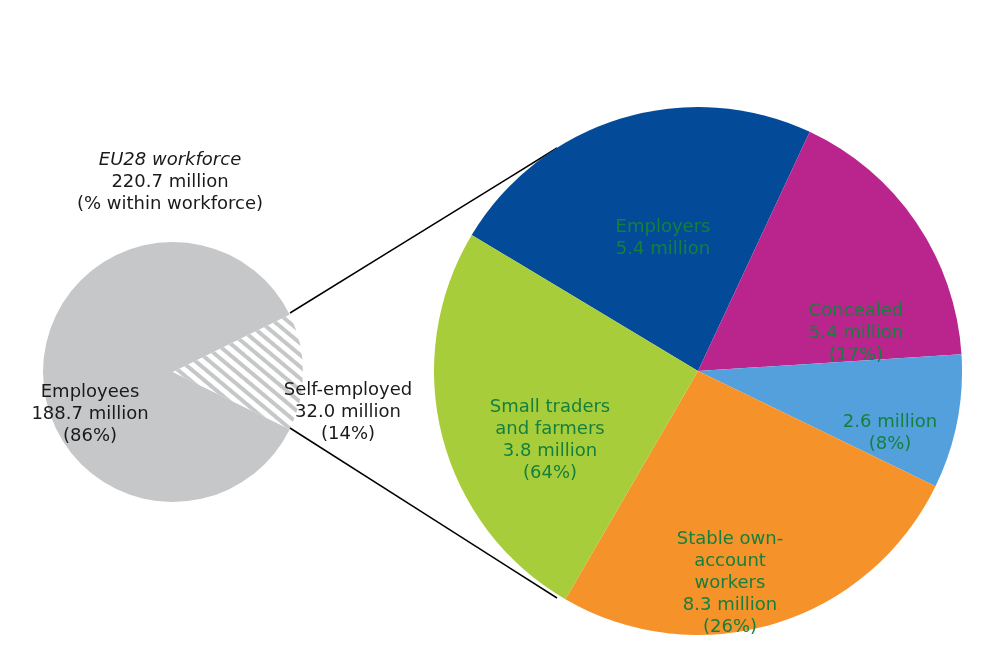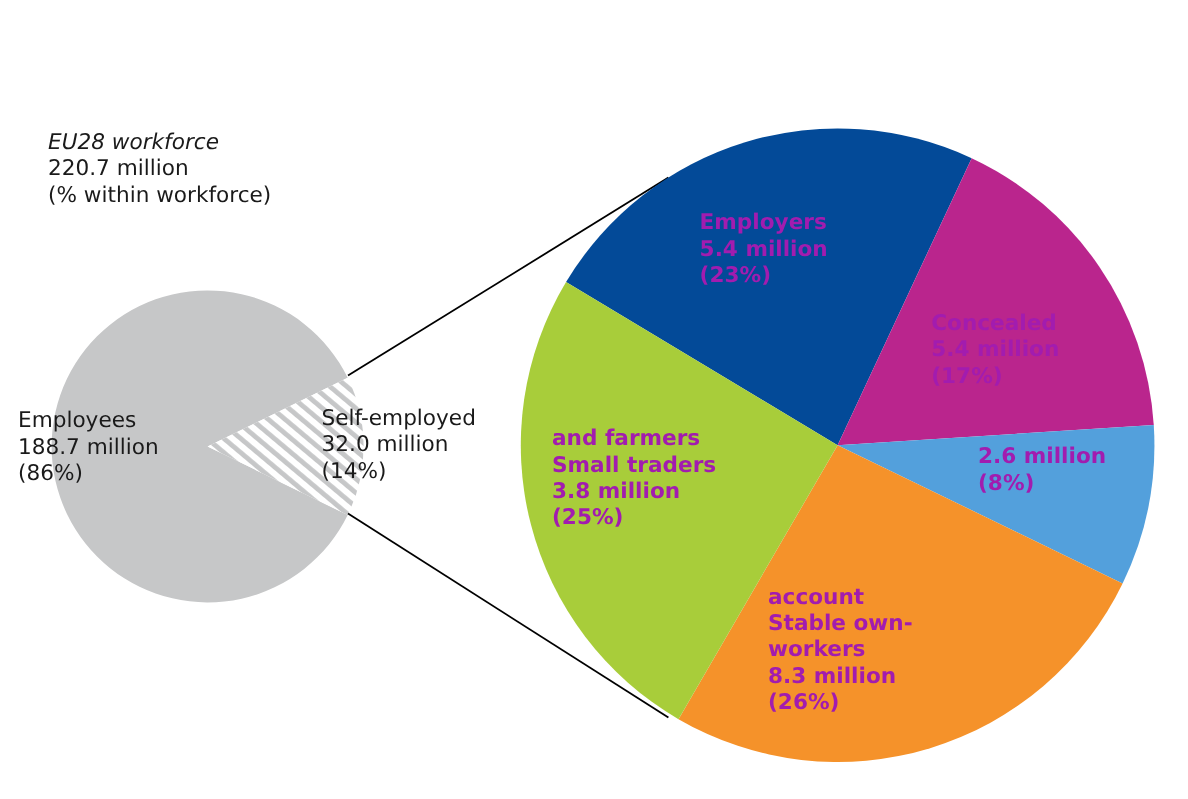--- a/index.html
+++ b/index.html
@@ -1,21 +1,21 @@
 <!DOCTYPE html>
 <html><head>
 <meta charset="utf-8">
 <style>
   html, body { margin: 0; padding: 0; background: #ffffff; }
   body { width: 990px; height: 666px; position: relative; overflow: hidden;
          font-family: "DejaVu Sans", sans-serif; }
   #chart { position: absolute; left: 0; top: 0; }
-  .lbl { position: absolute; font-size: 18px; line-height: 22px; color: #1a1a1a; white-space: nowrap; }
+  .lbl { position: absolute; text-align: center; font-size: 18px; line-height: 22px; color: #1a1a1a; white-space: nowrap; margin-top: 40px; }
   .lbl div { display: block; }
-  .big { color: #a21caf; font-weight: bold; }
+  .big { color: #15803d; font-weight: normal; }
   .ital { font-style: italic; }
 </style>
 </head>
 <body>
 
 <svg id="chart" width="990" height="666" viewBox="0 0 990 666">
   <defs>
     <pattern id="hatch" patternUnits="userSpaceOnUse" width="9" height="9" patternTransform="rotate(-50)">
       <rect width="9" height="9" fill="#ffffff"></rect>
       <rect width="4" height="9" fill="#c6c7c8"></rect>
@@ -53,40 +53,39 @@
 
 <div class="lbl" style="left:268px; top:338px; width:160px;">
   <div>Self-employed</div>
   <div>32.0 million</div>
   <div>(14%)</div>
 </div>
 
 <div class="lbl big" style="left:583px; top:175px; width:160px;">
   <div>Employers</div>
   <div>5.4 million</div>
-  <div>(23%)</div>
 </div>
 
 <div class="lbl big" style="left:776px; top:259px; width:160px;">
   <div>Concealed</div>
   <div>5.4 million</div>
   <div>(17%)</div>
 </div>
 
 <div class="lbl big" style="left:815px; top:370px; width:150px;">
   <div>2.6 million</div>
   <div>(8%)</div>
 </div>
 
 <div class="lbl big" style="left:640px; top:487px; width:180px;">
+  <div>Stable own-</div>
   <div>account</div>
-  <div>Stable own-</div>
   <div>workers</div>
   <div>8.3 million</div>
   <div>(26%)</div>
 </div>
 
 <div class="lbl big" style="left:460px; top:355px; width:180px;">
+  <div>Small traders</div>
   <div>and farmers</div>
-  <div>Small traders</div>
   <div>3.8 million</div>
-  <div>(25%)</div>
+  <div>(64%)</div>
 </div>
 
 </body></html>

